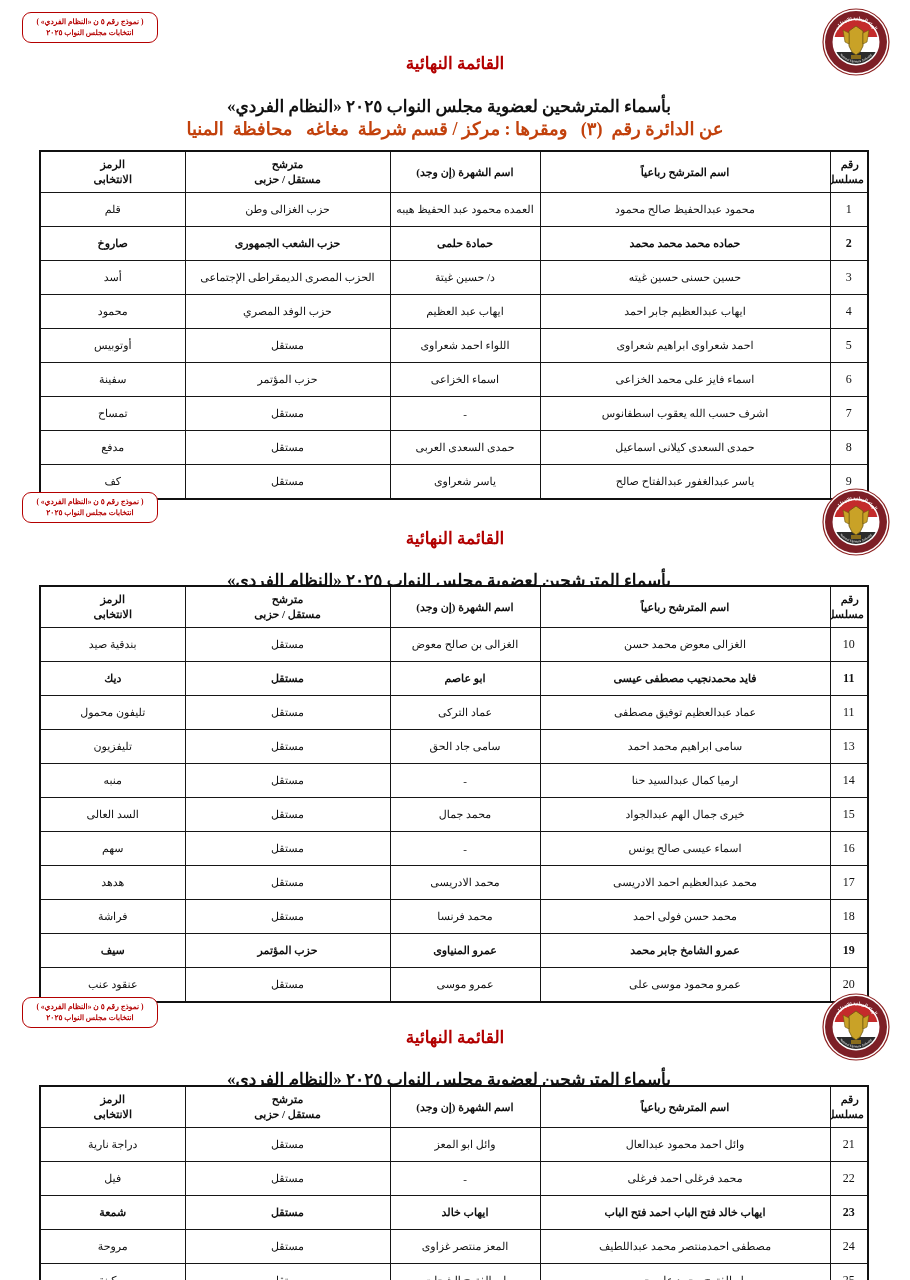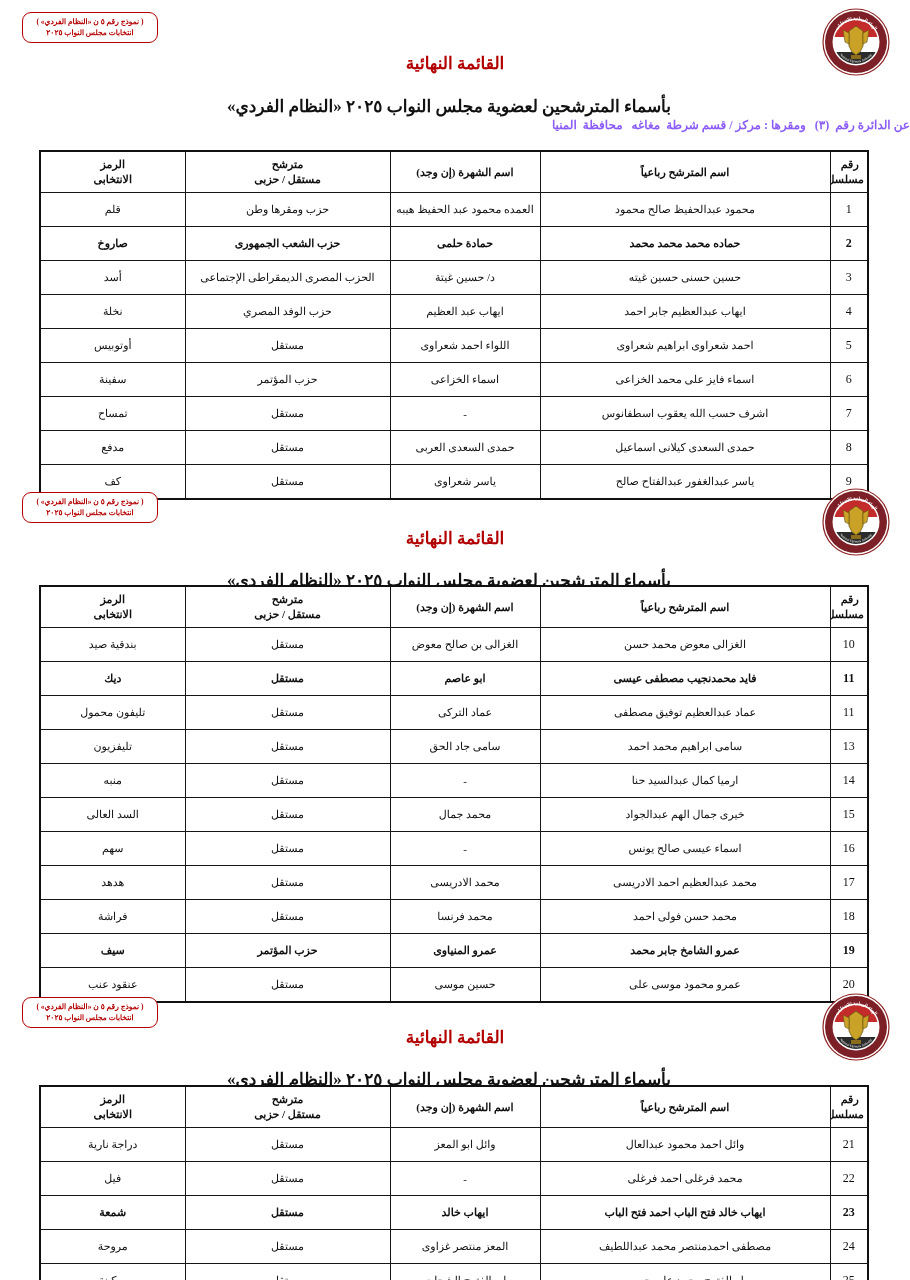--- a/index.html
+++ b/index.html
@@ -26,22 +26,22 @@
 
   .title-red{
     position:absolute;width:100%;text-align:center;margin:0;
     color:#b20000;font-size:17px;font-weight:bold;letter-spacing:.5px;padding-left:20px;
   }
   .title-main{
     position:absolute;width:100%;text-align:center;margin:6px;
     color:#111;font-size:17px;font-weight:bold;
   }
   .subtitle{
-    position:absolute;width:100%;text-align:right;margin:0;
-    color:#8b5cf6;font-size:12px;font-weight:bold;white-space:pre-wrap;
+    position:absolute;width:100%;text-align:center;margin:0;
+    color:#c2410c;font-size:18px;font-weight:bold;white-space:pre-wrap;
   }
   .s1 .title-red{top:53px;}  .s1 .title-main{top:90px;}  .s1 .subtitle{top:118px;}
   .s2 .title-red{top:48px;}  .s2 .title-main{top:84px;}
   .s3 .title-red{top:42px;}  .s3 .title-main{top:78px;}
 
   table.list-table{
     position:absolute;right:41px;table-layout:fixed;border-collapse:collapse;
     width:828px;background:#fff;
   }
   .s1 table.list-table{top:150px;}
@@ -130,21 +130,21 @@
 مستقل / حزبى</th>
           <th class="h-symbol">الرمز
 الانتخابى</th>
         </tr>
       </thead>
       <tbody>
             <tr>
               <td class="cell-serial">1</td>
               <td class="cell-name">محمود عبدالحفيظ صالح محمود</td>
               <td class="cell-shohra">العمده محمود عبد الحفيظ هيبه</td>
-              <td class="cell-party">حزب ومقرها وطن</td>
+              <td class="cell-party">حزب الغزالى وطن</td>
               <td class="cell-symbol">قلم</td>
             </tr>
             <tr class="bold-row">
               <td class="cell-serial">2</td>
               <td class="cell-name">حماده محمد محمد محمد</td>
               <td class="cell-shohra">حمادة حلمى</td>
               <td class="cell-party">حزب الشعب الجمهورى</td>
               <td class="cell-symbol">صاروخ</td>
             </tr>
             <tr>
@@ -152,21 +152,21 @@
               <td class="cell-name">حسين حسنى حسين غيته</td>
               <td class="cell-shohra">د/ حسين غيتة</td>
               <td class="cell-party">الحزب المصرى الديمقراطى الإجتماعى</td>
               <td class="cell-symbol">أسد</td>
             </tr>
             <tr>
               <td class="cell-serial">4</td>
               <td class="cell-name">ايهاب عبدالعظيم جابر احمد</td>
               <td class="cell-shohra">ايهاب عبد العظيم</td>
               <td class="cell-party">حزب الوفد المصري</td>
-              <td class="cell-symbol">نخلة</td>
+              <td class="cell-symbol">محمود</td>
             </tr>
             <tr>
               <td class="cell-serial">5</td>
               <td class="cell-name">احمد شعراوى ابراهيم شعراوى</td>
               <td class="cell-shohra">اللواء احمد شعراوى</td>
               <td class="cell-party">مستقل</td>
               <td class="cell-symbol">أوتوبيس</td>
             </tr>
             <tr>
               <td class="cell-serial">6</td>
@@ -328,21 +328,21 @@
             <tr class="bold-row">
               <td class="cell-serial">19</td>
               <td class="cell-name">عمرو الشامخ جابر محمد</td>
               <td class="cell-shohra">عمرو المنياوى</td>
               <td class="cell-party">حزب المؤتمر</td>
               <td class="cell-symbol">سيف</td>
             </tr>
             <tr>
               <td class="cell-serial">20</td>
               <td class="cell-name">عمرو محمود موسى على</td>
-              <td class="cell-shohra">حسين موسى</td>
+              <td class="cell-shohra">عمرو موسى</td>
               <td class="cell-party">مستقل</td>
               <td class="cell-symbol">عنقود عنب</td>
             </tr>
           </tbody>
     </table>
   </section>
 
   <section class="section s3">
     <div class="stamp">
       <div class="stamp-l1">( نموذج رقم ٥ ن «النظام الفردي» )</div>

